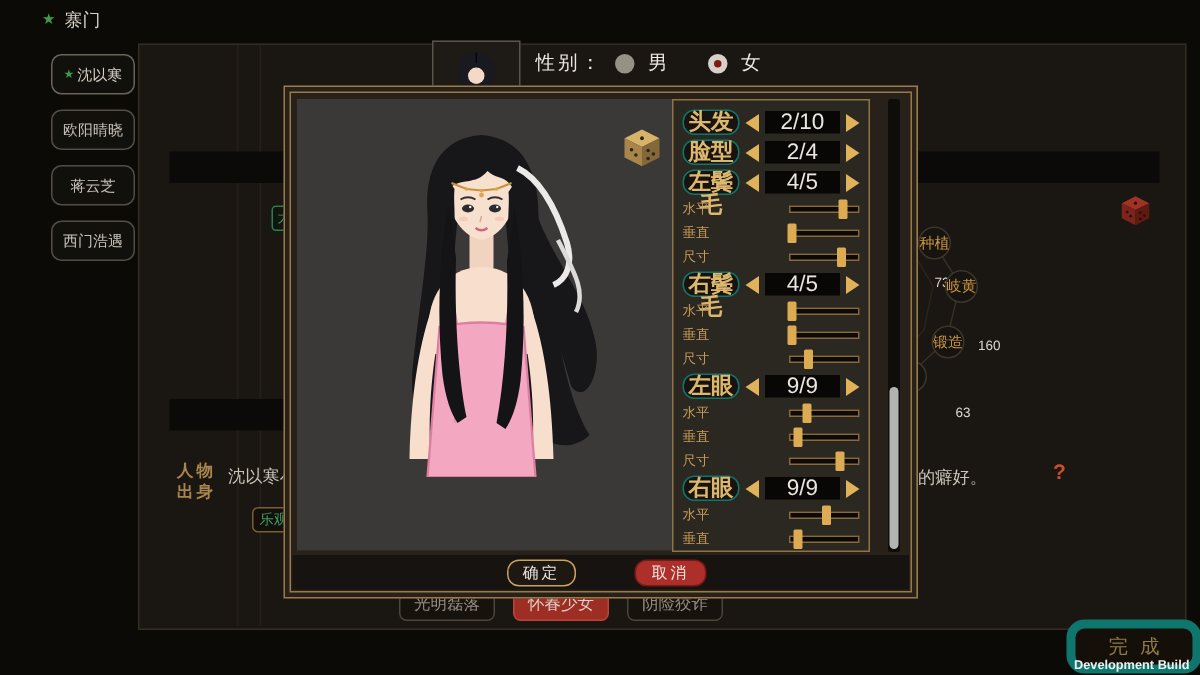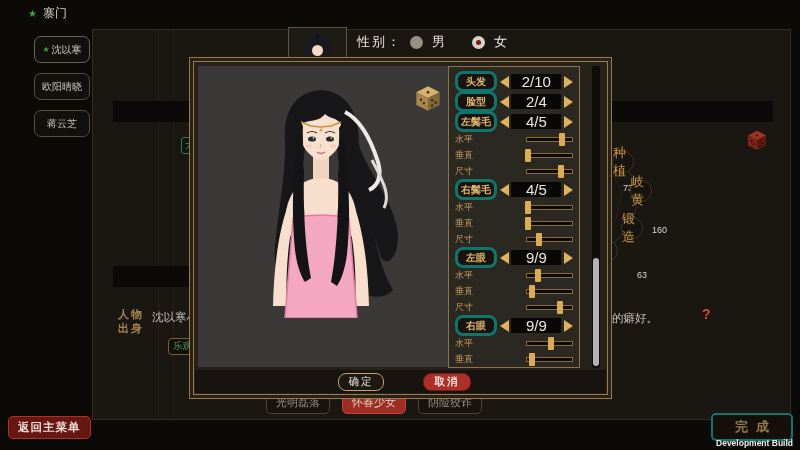--- a/index.html
+++ b/index.html
@@ -23,32 +23,32 @@
     color:#3f9d63;font-size:9px;display:flex;align-items:center;justify-content:center;background:#101510;}
   #origin-label{left:118px;top:307px;color:#a9854d;font-size:11px;font-weight:bold;
     line-height:14px;letter-spacing:2px;text-align:center;}
   #story-left{left:152px;top:310px;color:#c9c3ba;font-size:11.5px;white-space:nowrap;}
   #story-right{left:612px;top:311px;color:#c9c3ba;font-size:11.5px;white-space:nowrap;}
   #q-mark{left:702px;top:306px;color:#c8502e;font-size:14px;font-weight:bold;}
   #tags-row{left:168px;top:338px;display:flex;gap:6px;}
   .trait-tag{border:1px solid #7a5f35;border-radius:4px;padding:1px 4px;color:#3f9d63;
     font-size:9.5px;background:#13100c;white-space:nowrap;}
   .stat-node{width:20px;height:20px;border-radius:50%;background:#161310;border:1px solid #3d3529;
-    color:#c9963f;font-size:13px;display:flex;align-items:center;justify-content:center;letter-spacing:0;}
+    color:#c9963f;font-size:10px;display:flex;align-items:center;justify-content:center;letter-spacing:0;}
   .stat-val{color:#ddd8d2;font-size:9px;margin-top:41px;}
   
   #tabs-row{left:266px;top:391px;display:flex;gap:12px;}
   .f-tab{padding:3px 9px;font-size:11px;border:1px solid #4e443a;border-radius:5px;
     background:#16120e;color:#968c80;white-space:nowrap;}
   .f-tab.sel{background:#9e2d24;border-color:#b8463a;color:#ddd0c4;}
   #back-btn{left:8px;top:416px;padding:3px 9px;background:#671712;border:1px solid #a63526;
     border-radius:5px;color:#eadcd3;font-size:11.5px;font-weight:bold;letter-spacing:1px;}
-  #finish-btn{left:711px;top:413px;width:78px;height:24px;background:#141009;border:2px solid #0f766e;
-    border-radius:5px;color:#937a49;font-size:13px;letter-spacing:8px;display:flex;align-items:center;
-    justify-content:center;text-indent:8px;font-weight:bold;}
+  #finish-btn{left:711px;top:413px;width:78px;height:24px;background:#141009;border:6px solid #0f766e;
+    border-radius:12px;color:#937a49;font-size:13px;letter-spacing:8px;display:flex;align-items:center;
+    justify-content:center;text-indent:8px;}
   #dev-build{right:7px;top:438px;font-size:8.5px;font-weight:bold;color:#efefef;}
   
   #portrait-box{left:288px;top:27px;width:57px;height:30px;border:1px solid #59534b;background:#1e1a16;overflow:hidden;}
   .mini-hair{position:absolute;left:16px;top:7px;width:25px;height:26px;background:#191920;border-radius:50% 50% 45% 45%;}
   .mini-face{position:absolute;left:23px;top:17px;width:11px;height:11px;background:#f4d9c6;border-radius:50%;}
   .mini-part{position:absolute;left:28px;top:7px;width:1px;height:7px;background:#060609;}
   #gender-label{left:357px;top:33px;font-size:13px;color:#ece7e0;letter-spacing:2px;}
   .radio{width:13px;height:13px;border-radius:50%;}
   #radio-male{left:410px;top:36px;background:#969185;}
   #radio-female{left:472px;top:36px;background:#d6d2cb;}
@@ -60,37 +60,37 @@
     box-shadow:inset 0 0 0 3px #27211a, inset 0 0 0 4px #997a48;z-index:10;}
   #preview{left:8px;top:8px;width:252px;height:301px;background:#3b3938;overflow:hidden;}
   #charm-text{left:0;top:255px;width:100%;text-align:center;font-size:11px;color:#e9e4dd;}
   #char-svg{position:absolute;left:43px;top:20px;}
   #gold-dice{left:224px;top:26px;}
   #ctrl-panel{left:258px;top:8px;width:132px;height:302px;border:1px solid #8f7245;background:#2b2721;
     padding:6px;box-sizing:border-box;overflow:hidden;}
   .ctl-row{display:flex;align-items:center;}
   .ctl-row.spinner{height:17px;margin-bottom:3px;justify-content:space-between;}
   .ctl-row.sliderrow{height:12px;margin-bottom:4px;gap:45px;}
-  .ctl-label{width:36px;height:15px;border:3px solid #0f766e;border-radius:8px;font-size:10px;font-weight:bold;
+  .ctl-label{width:36px;height:15px;border:1px solid #0f766e;border-radius:8px;font-size:15px;font-weight:bold;
     color:#dcb76e;background:#18130e;line-height:15px;text-align:center;}
   .arr{width:0;height:0;border-top:6px solid transparent;border-bottom:6px solid transparent;}
   .arr.left{border-right:9px solid #e0b25c;}
   .arr.right{border-left:9px solid #e0b25c;}
   .ctl-value{width:50px;height:15px;background:#090705;color:#eae5de;font-size:15px;
     line-height:15px;text-align:center;}
   .sl-label{width:24px;font-size:9px;color:#c79c5a;}
   .sl-track{flex:1;height:3px;border:1px solid #8a6a3a;background:#0c0a08;position:relative;margin-left:2px;}
   .sl-thumb{position:absolute;top:-5px;width:6px;height:13px;background:#dcab52;border-radius:1px;}
   #scrollbar{left:402px;top:8px;width:8px;height:302px;background:#0f0d0a;border-radius:2px;}
   #scroll-thumb{position:absolute;left:1px;top:192px;width:6px;height:108px;background:#b3b3b3;border-radius:3px;}
   #btn-bar{left:5px;top:312px;width:411px;height:23px;background:#171310;}
   .m-btn{position:absolute;top:3px;height:16px;border-radius:8px;font-size:10.5px;display:flex;
     align-items:center;justify-content:center;letter-spacing:2px;}
   #confirm-btn{left:143px;width:44px;border:1px solid #caa25f;background:#1d1812;color:#ece6de;}
-  #cancel-btn{left:228px;width:46px;border:1px solid #7a1a16;background:#ac2f2a;color:#f2e6e2;font-weight:bold;}
+  #cancel-btn{left:228px;width:46px;border:1px solid #7a1a16;background:#ac2f2a;color:#f2e6e2;}
 </style>
 </head>
 <body>
 
 <div id="screen">
 
   <div class="abs" id="app-title">
     <span class="star">★</span>
     <span>寨门</span>
   </div>
@@ -102,20 +102,23 @@
   <div class="abs" id="sidebar-list">
       <div class="side-btn sel">
         <span class="star">★</span>
         <span>沈以寒</span>
       </div>
       <div class="side-btn">
         <span>欧阳晴晓</span>
       </div>
       <div class="side-btn">
         <span>蒋云芝</span>
+      </div>
+      <div class="side-btn">
+        <span>西门浩遇</span>
       </div>
     </div>
 
   <div class="abs section-bar" id="section-bar1"></div>
   <div class="abs section-bar" id="section-bar2"></div>
 
   <div class="abs" id="green-tag">大</div>
 
   <div class="abs" id="origin-label">
     <div>人物</div>
@@ -155,21 +158,20 @@
     <circle cx="15.5" cy="14" r="1" fill="#2a0b06"></circle>
       <circle cx="18.5" cy="16" r="1" fill="#2a0b06"></circle>
       <circle cx="15.5" cy="18.5" r="1" fill="#2a0b06"></circle>
   </svg>
 
   <div class="abs" id="tabs-row">
       <div class="f-tab">光明磊落</div>
       <div class="f-tab sel">怀春少女</div>
       <div class="f-tab">阴险狡诈</div>
     </div>
-  <div class="abs" id="back-btn">返回主菜单</div>
   <div class="abs" id="finish-btn">完成</div>
   <div class="abs" id="dev-build">Development Build</div>
 
   <div class="abs" id="portrait-box">
     <div class="mini-hair"></div>
     <div class="mini-face"></div>
     <div class="mini-part"></div>
   </div>
   <div class="abs" id="gender-label">性别：</div>
   <div class="abs radio" id="radio-male"></div>

